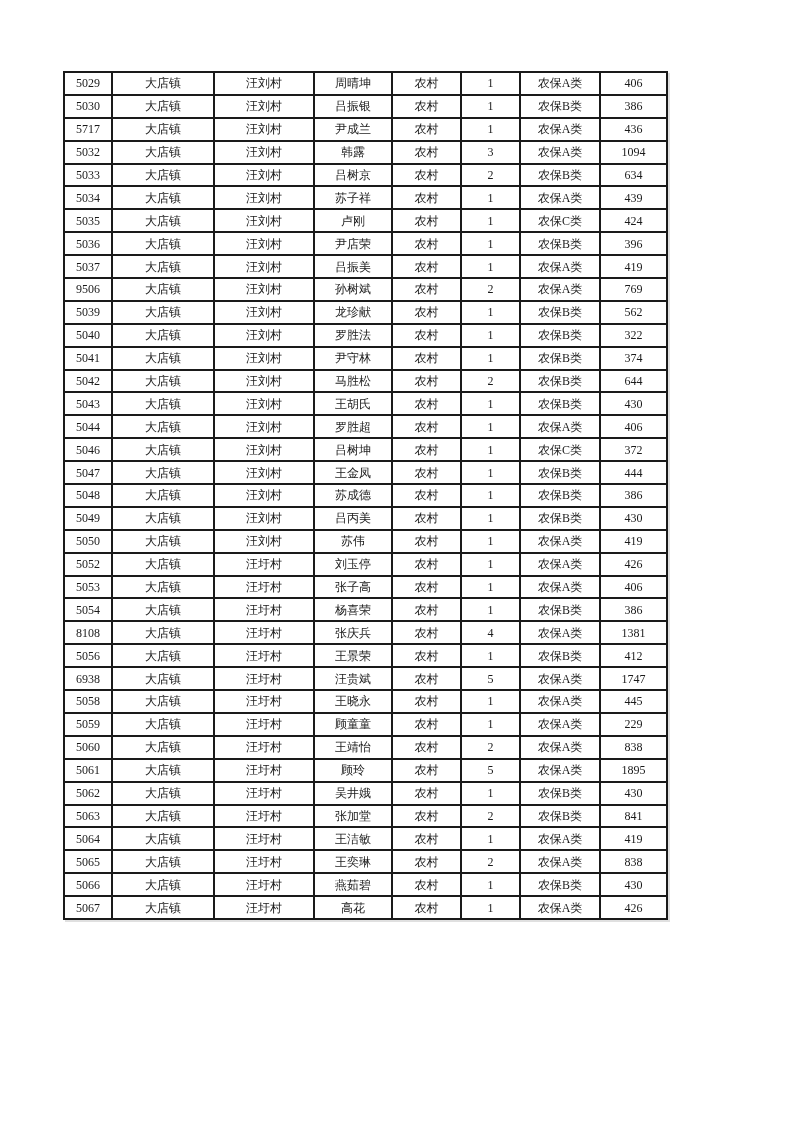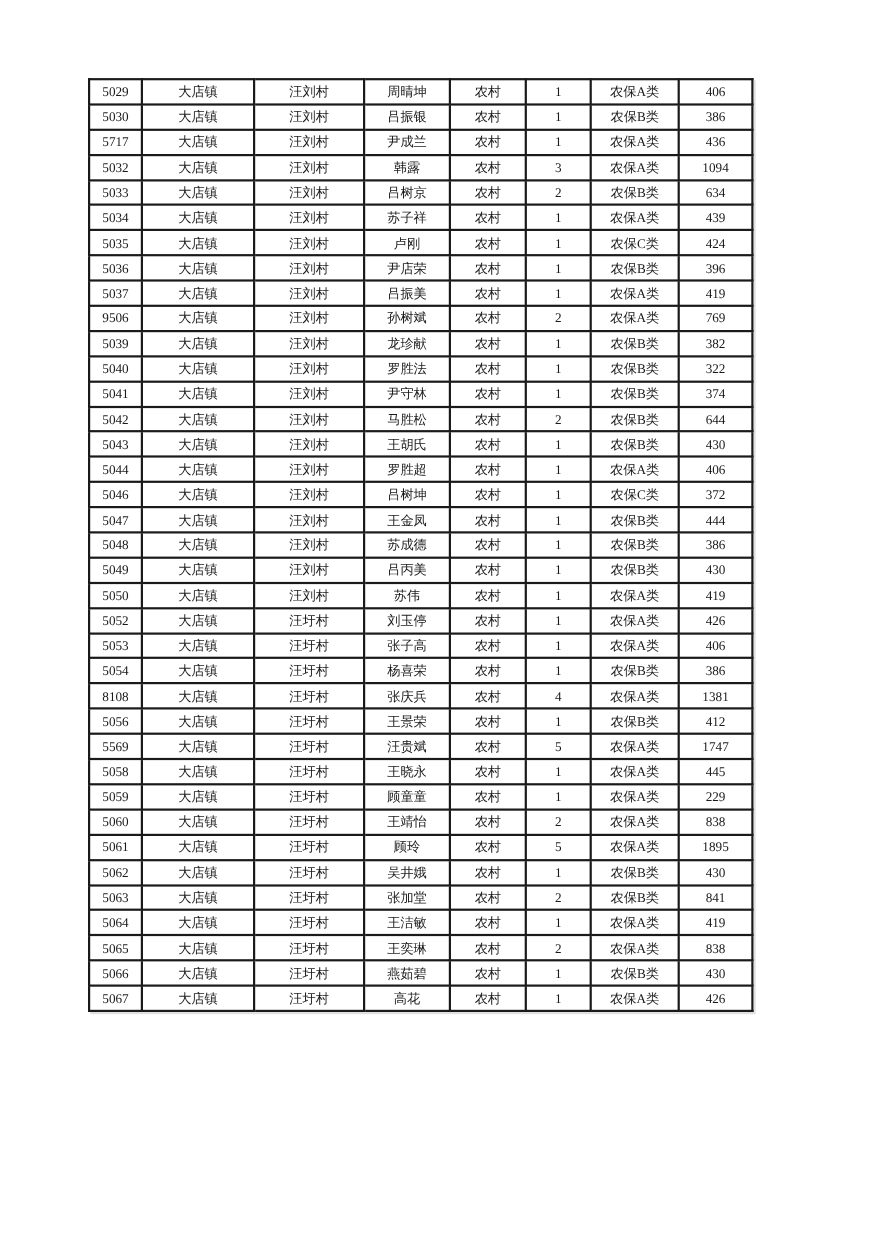--- a/index.html
+++ b/index.html
@@ -8,21 +8,21 @@
     position: relative;
     width: 793px;
     height: 1122px;
     background: #ffffff;
     overflow: hidden;
     font-family: "Liberation Serif", "DejaVu Serif", serif;
     color: #1a1a1a;
   }
   .roster-table {
     position: absolute;
-    left: 80px;
+    left: 63px;
     top: 71px;
     border-collapse: collapse;
     table-layout: fixed;
     width: 603px;
     box-shadow: 2px 2px 0 rgba(0,0,0,0.12);
   }
   .roster-table td {
     border: 2px solid #1a1a1a;
     height: 22.9px;
     padding: 0;
@@ -159,21 +159,21 @@
     <td>769</td>
   </tr>
         <tr>
     <td>5039</td>
     <td>大店镇</td>
     <td>汪刘村</td>
     <td>龙珍献</td>
     <td>农村</td>
     <td>1</td>
     <td>农保B类</td>
-    <td>382</td>
+    <td>562</td>
   </tr>
         <tr>
     <td>5040</td>
     <td>大店镇</td>
     <td>汪刘村</td>
     <td>罗胜法</td>
     <td>农村</td>
     <td>1</td>
     <td>农保B类</td>
     <td>322</td>
@@ -312,21 +312,21 @@
     <td>5056</td>
     <td>大店镇</td>
     <td>汪圩村</td>
     <td>王景荣</td>
     <td>农村</td>
     <td>1</td>
     <td>农保B类</td>
     <td>412</td>
   </tr>
         <tr>
-    <td>5569</td>
+    <td>6938</td>
     <td>大店镇</td>
     <td>汪圩村</td>
     <td>汪贵斌</td>
     <td>农村</td>
     <td>5</td>
     <td>农保A类</td>
     <td>1747</td>
   </tr>
         <tr>
     <td>5058</td>

